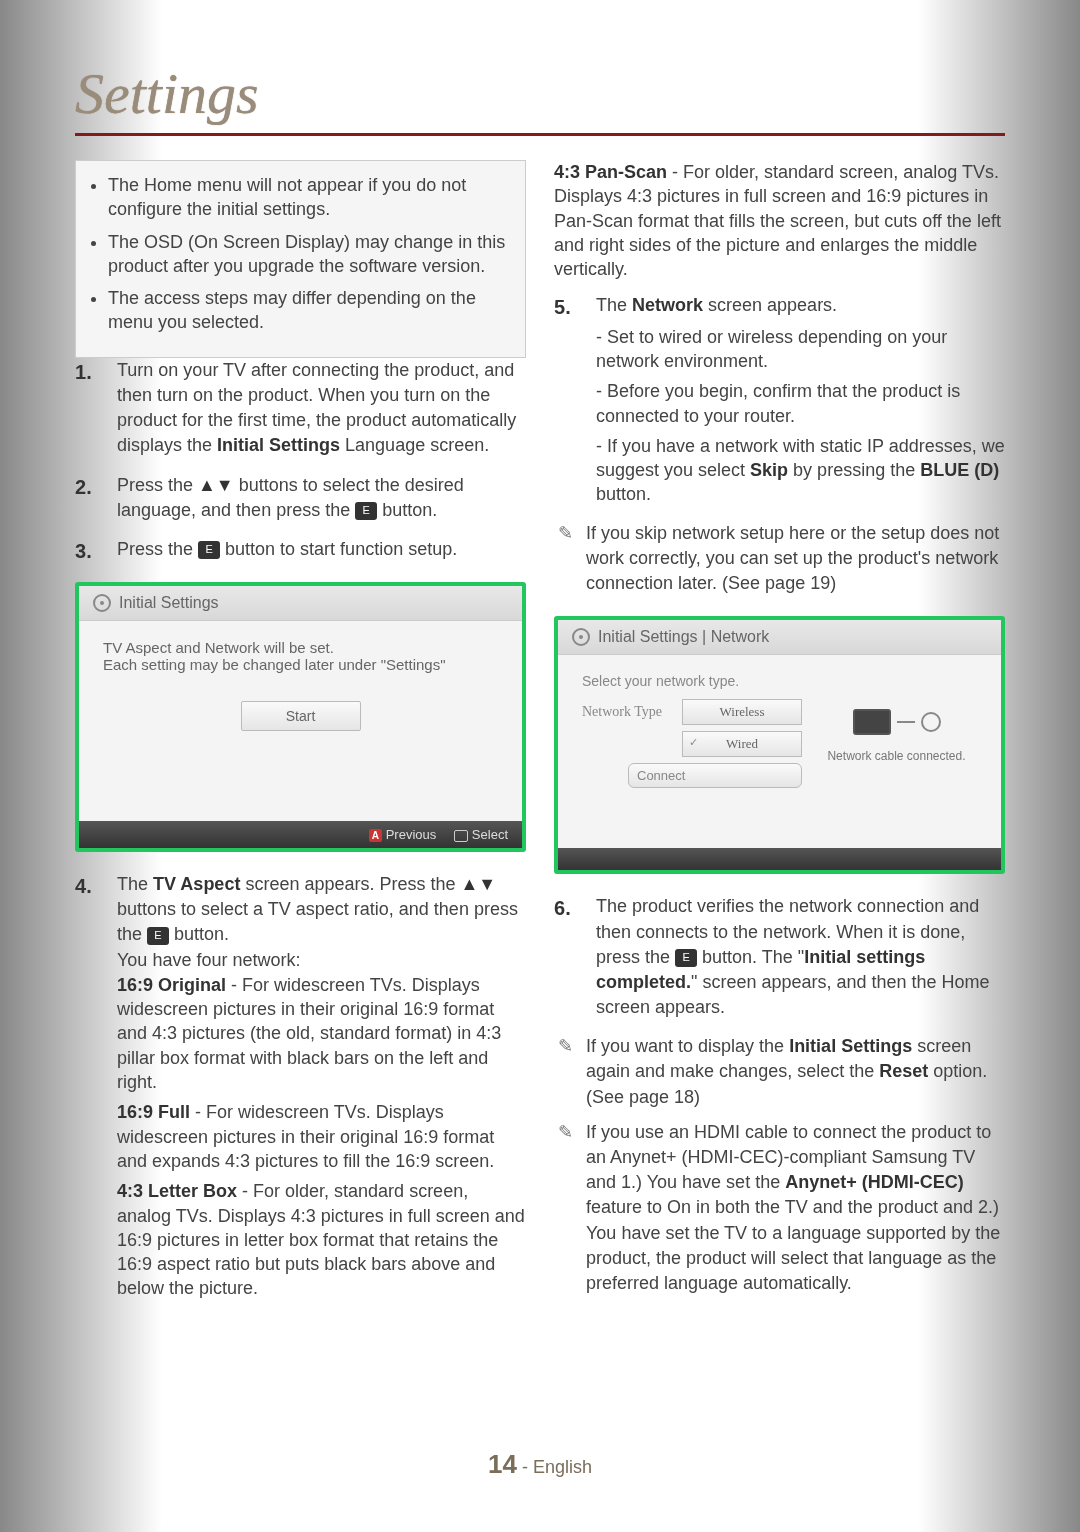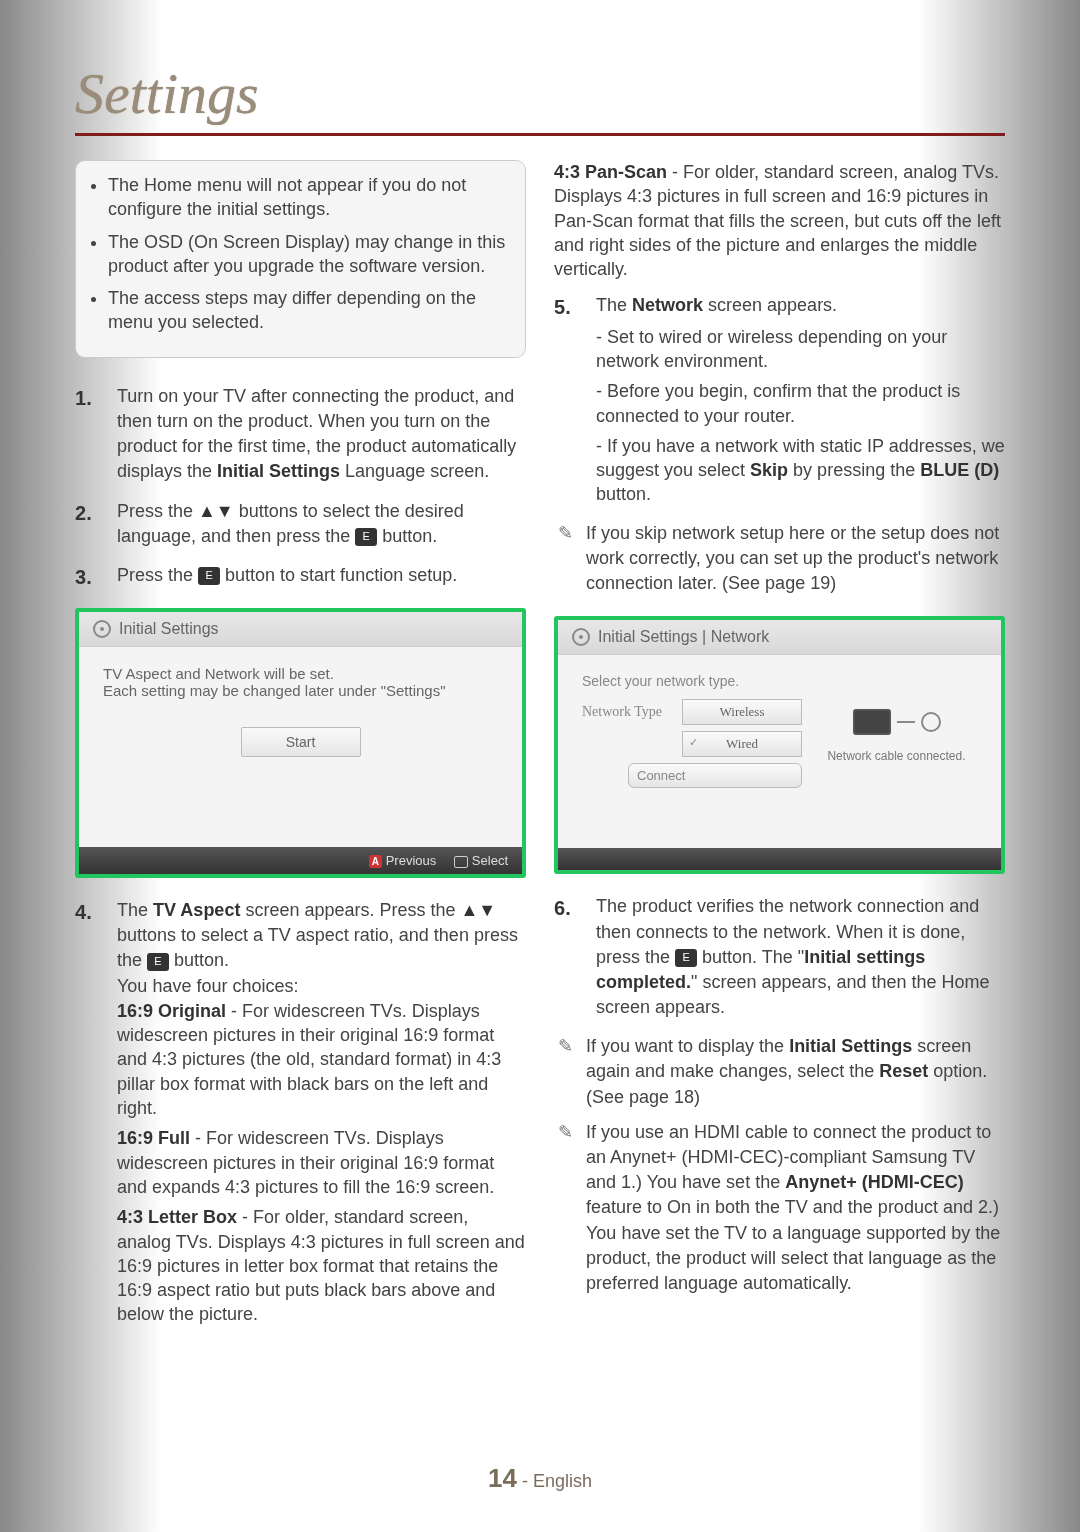--- a/index.html
+++ b/index.html
@@ -32,24 +32,24 @@
   .header-bar {
     background: linear-gradient(to right, #5a5246, #746a5c);
     color: #fff;
     font-size: 22px;
     font-weight: bold;
     padding: 10px 14px;
     margin-bottom: 14px;
   }
   .notes-box {
     border: 1px solid #ccc;
-    border-radius: 10px;
+    border-radius: 0;
     background: #f5f5f5;
     padding: 12px 16px 14px 32px;
-    margin-bottom: 26px;
+    margin-bottom: 0;
   }
   .notes-box ul { list-style: disc; }
   .notes-box li { margin-bottom: 8px; line-height: 1.35; }
   ol.steps { list-style: none; counter-reset: step; }
   ol.steps > li {
     counter-increment: step;
     position: relative;
     padding-left: 42px;
     margin-bottom: 14px;
     line-height: 1.4;
@@ -188,21 +188,21 @@
   .net-right { width:170px; text-align:center; font-size:12px; color:#777;}
   .device-diagram {
     display:flex;justify-content:center;align-items:center;gap:6px;
     margin:10px 0 14px 0;
   }
   .dev-box{width:38px;height:26px;border:2px solid #555;background:#444;border-radius:3px;}
   .dev-globe{width:20px;height:20px;border:2px solid #888;border-radius:50%;}
   .dev-line{width:18px;height:2px;background:#888;}
   .pagefoot{
     width:100%; text-align:center;
-    position:absolute; bottom:38px;
+    position:absolute; bottom:52px;
     font-size:18px; color:#7a6d5a;
   }
   .pagefoot .num{font-weight:bold;font-size:26px;vertical-align:baseline;}
 </style>
 </head>
 <body>
 
 <div class="page">
   <div class="section-title">Settings</div>
 
@@ -242,21 +242,21 @@
         </div>
         <div class="osd-footer">
           <span><span class="btn-a">A</span> <span>Previous</span></span>
           <span><span class="sel-icon"></span> <span>Select</span></span>
         </div>
       </div>
 
       <ol class="steps" start="4" style="counter-reset: step 3;">
         <li>
           <span>The </span><span class="bold">TV Aspect</span><span> screen appears. Press the </span><span class="arrows">▲▼</span><span> buttons to select a TV aspect ratio, and then press the </span><span class="enter-icon">E</span><span> button.</span>
-          <div>You have four choices:</div>
+          <div>You have four network:</div>
           <div class="sub-lines">
             <p><span class="bold">16:9 Original</span><span> - For widescreen TVs. Displays widescreen pictures in their original 16:9 format and 4:3 pictures (the old, standard format) in 4:3 pillar box format with black bars on the left and right.</span></p>
             <p><span class="bold">16:9 Full</span><span> - For widescreen TVs. Displays widescreen pictures in their original 16:9 format and expands 4:3 pictures to fill the 16:9 screen.</span></p>
             <p><span class="bold">4:3 Letter Box</span><span> - For older, standard screen, analog TVs. Displays 4:3 pictures in full screen and 16:9 pictures in letter box format that retains the 16:9 aspect ratio but puts black bars above and below the picture.</span></p>
           </div>
         </li>
       </ol>
     </div>
 
     <div class="col">

